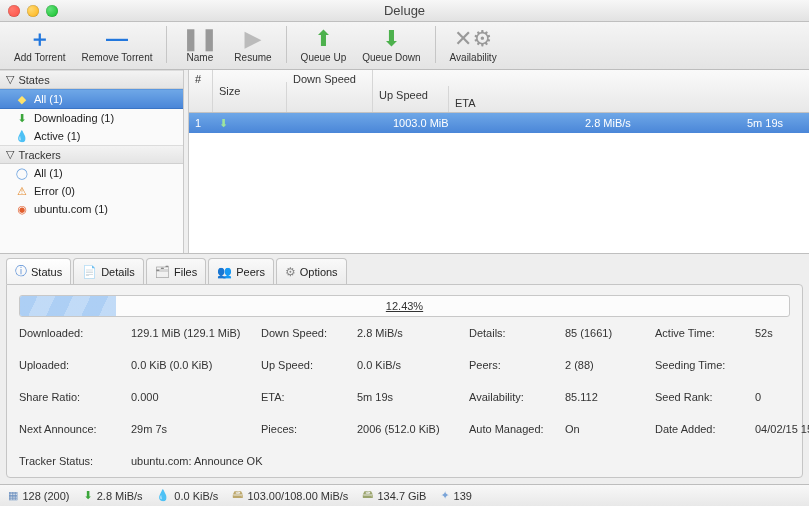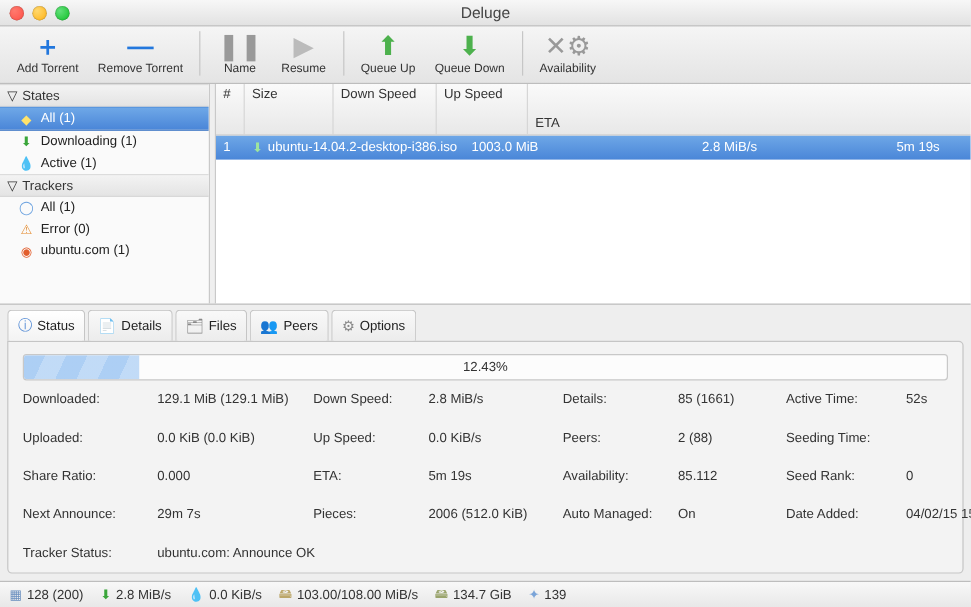--- a/index.html
+++ b/index.html
@@ -24,40 +24,40 @@
   .sb-header { background: linear-gradient(#f3f3f3,#e4e4e4); border-top:1px solid #dcdcdc; border-bottom:1px solid #d0d0d0; padding: 2px 6px; display:flex; align-items:center; gap:4px; font-size:11px; color:#333;}
   .sb-item { padding: 3px 6px 3px 16px; display:flex; align-items:center; gap:6px; cursor:pointer;}
   .sb-item.selected { background: linear-gradient(#6ea7e7,#4a86d8); color:#fff; border-top:1px solid #5a97df; border-bottom:1px solid #3a74c4;}
   .ico-dot { width:12px; height:12px; display:inline-flex; align-items:center; justify-content:center; font-size:11px; }
   
   .content { flex:1; display:flex; flex-direction:column; border-left:1px solid #c9c9c9; margin-left:4px; background:#fff;}
   .col-headers { display:flex; background: linear-gradient(#fafafa,#e8e8e8); border-bottom:1px solid #c2c2c2; }
   .ch { padding:3px 6px; border-right:1px solid #d6d6d6; font-size:11px; color:#333; }
   .ch.idx { width:24px; }
   .ch.name{ flex:1; }
-  .ch.size{ width:74px; }
+  .ch.size{ width:74px;margin-top:12px; }
   .ch.prog{ width:118px; }
   .ch.dspd{ width:86px; }
-  .ch.uspd{ width:76px; }
+  .ch.uspd{ width:76px;margin-top:16px; }
   .ch.eta{ width:68px; border-right:none;margin-top:24px;}
   .row { display:flex; align-items:center; height:20px; }
   .row.sel { background: linear-gradient(#6ea7e7,#4a86d8); color:#fff;}
   .cell { padding:0 6px; white-space:nowrap; overflow:hidden; text-overflow:ellipsis; font-size:11px; }
   .cell.idx{width:24px;} .cell.name{flex:1; display:flex; align-items:center; gap:4px;} .cell.size{width:74px;} .cell.prog{width:118px; position:relative;} .cell.dspd{width:86px;} .cell.uspd{width:76px;} .cell.eta{width:68px;}
   .rows-area { flex:1; overflow:auto; }
   
   .details { border-top: 1px solid #bfbfbf; background:#eeeeee; padding:0;}
   .tabs { display:flex; padding:4px 6px 0; gap:2px;}
   .tab { display:flex; align-items:center; gap:4px; padding:4px 8px; border:1px solid #c5c5c5; border-bottom:none; background: linear-gradient(#f9f9f9,#ececec); border-radius:4px 4px 0 0; font-size:11px; cursor:pointer;}
   .tab.active { background: linear-gradient(#ffffff,#f3f3f3); }
   .tab-icon { font-size:12px; color:#888;}
   .detail-body { border:1px solid #c5c5c5; margin:0 6px 6px; padding:10px 12px; background:#f3f3f3; border-radius:0 4px 4px 4px;}
   .big-progress { height:22px; background:#fcfcfc; border:1px solid #c8c8c8; border-radius:3px; position:relative; margin-bottom:10px; overflow:hidden;}
   .big-progress-fill { position:absolute; left:0; top:0; bottom:0; width:var(--pct,0%); background: repeating-linear-gradient(115deg,#9fc7f3 0px,#9fc7f3 16px,#b7d5f6 16px,#b7d5f6 32px); opacity:.85;}
-  .big-progress-text { position:absolute; inset:0; display:flex; align-items:center; justify-content:center; font-size:11px; color:#333;}
+  .big-progress-text { position:absolute; inset:0; display:flex; align-items:center; justify-content:center; font-size:11px; color:#333;text-decoration:underline;}
   .stat-grid { display:grid; grid-template-columns: 112px 130px 96px 112px 96px 90px 100px 116px; row-gap:20px; font-size:11px; }
   .sl { color:#333; }
   .sv { color:#333; }
   
   .statusbar { height:22px; border-top:1px solid #bdbdbd; background: linear-gradient(#f8f8f8,#e8e8e8); display:flex; align-items:center; gap:14px; padding:0 8px; font-size:11px; color:#333;}
   .sb-item2 { display:flex; align-items:center; gap:4px;}
 </style>
 </head>
 <body>
 
@@ -147,21 +147,20 @@
       <div class="ch size">Size</div>
       <div class="ch dspd">Down Speed</div>
       <div class="ch uspd">Up Speed</div>
       <div class="ch eta">ETA</div>
     </div>
     <div class="rows-area">
       <div class="row sel">
         <div class="cell idx">1</div>
         <div class="cell name">
           <span style="color:#9ee59e;">⬇</span>
-          <span>ubuntu-14.04.2-desktop-i386.iso</span>
         </div>
         <div class="cell size">1003.0 MiB</div>
         <div class="cell prog">
           
           
         </div>
         <div class="cell dspd">2.8 MiB/s</div>
         <div class="cell uspd"></div>
         <div class="cell eta">5m 19s</div>
       </div>

